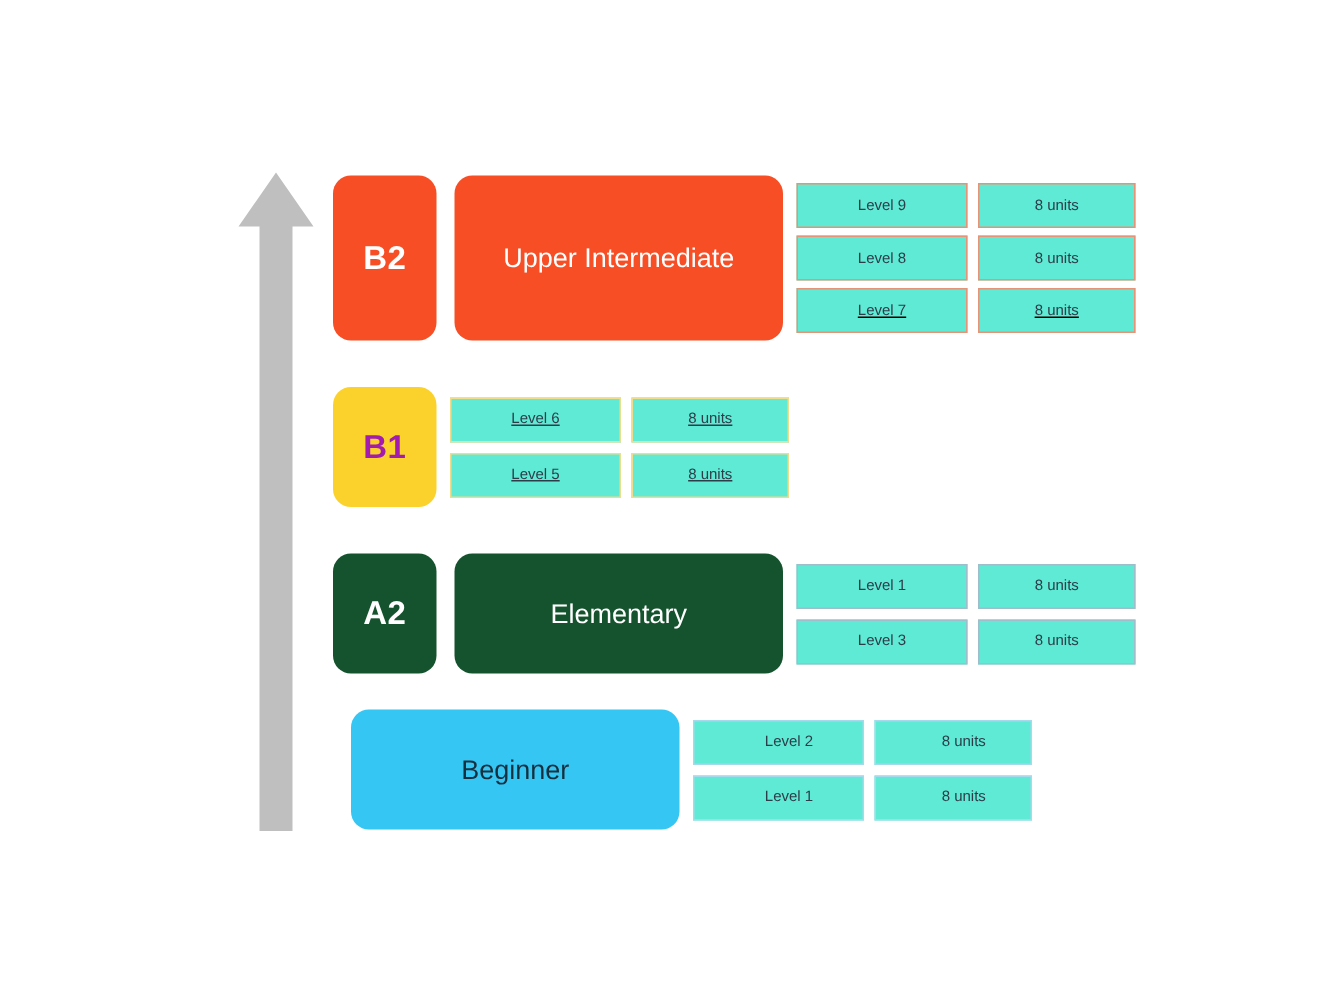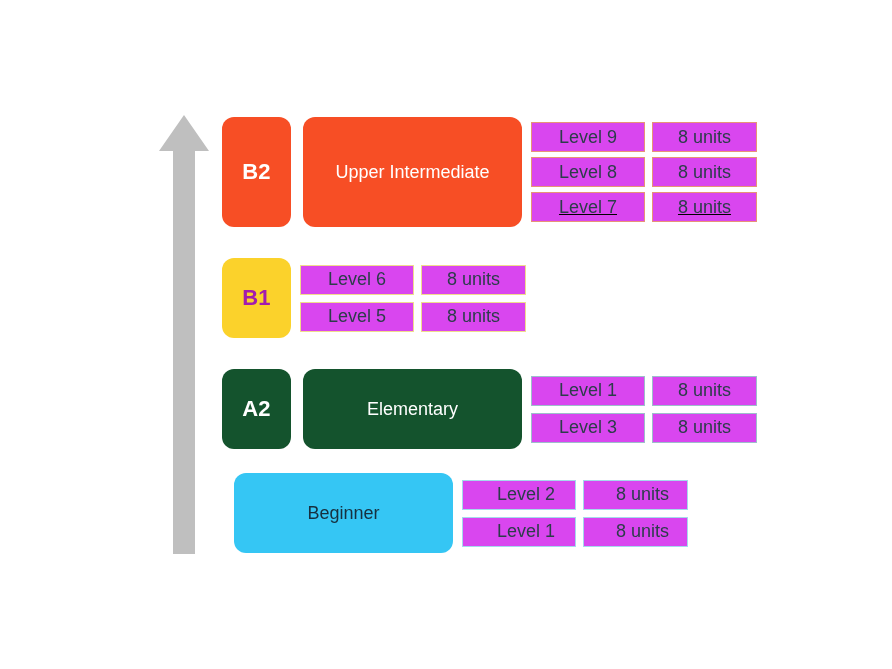--- a/index.html
+++ b/index.html
@@ -86,39 +86,39 @@
   .row-a2 .level-line,
   .row-a1 .level-line { margin-bottom: 7px; }
   .row-b1 .level-line:last-child,
   .row-a2 .level-line:last-child,
   .row-a1 .level-line:last-child { margin-bottom: 0; }
 
   .pill {
     height: 30px;
     border-radius: 0;
     border: 1.4px solid #cccccc;
-    background: #d946ef;
+    background: #5eead4;
     display: flex;
     align-items: center;
     justify-content: center;
-    font-size: 18px;
+    font-size: 10px;
     color: #2c3d4a;
     box-sizing: border-box;
   }
   .pill-level { width: 114px; }
   .pill-units { width: 105px; margin-left: 7px; }
 
   
   .t-orange .code-box,
   .t-orange .name-box { background: #F74E25; color: #ffffff; }
   .t-orange .pill { border-color: #e79377; }
 
   .t-yellow .code-box,
   .t-yellow .name-box { background: #FBD22B; color: #a21caf; }
-  .t-yellow .pill { border-color: #f0dc8d; }
+  .t-yellow .pill { border-color: #f0dc8d; text-decoration: underline; }
 
   .t-teal .code-box,
   .t-teal .name-box { background: #14532d; color: #ffffff; }
   .t-teal .pill { border-color: #9dbecb; }
 
   .t-cyan .code-box,
   .t-cyan .name-box { background: #35C6F4; color: #17303f; }
   .t-cyan .pill { border-color: #a5d9ec; padding-left: 14px; }
 </style>
 </head>

